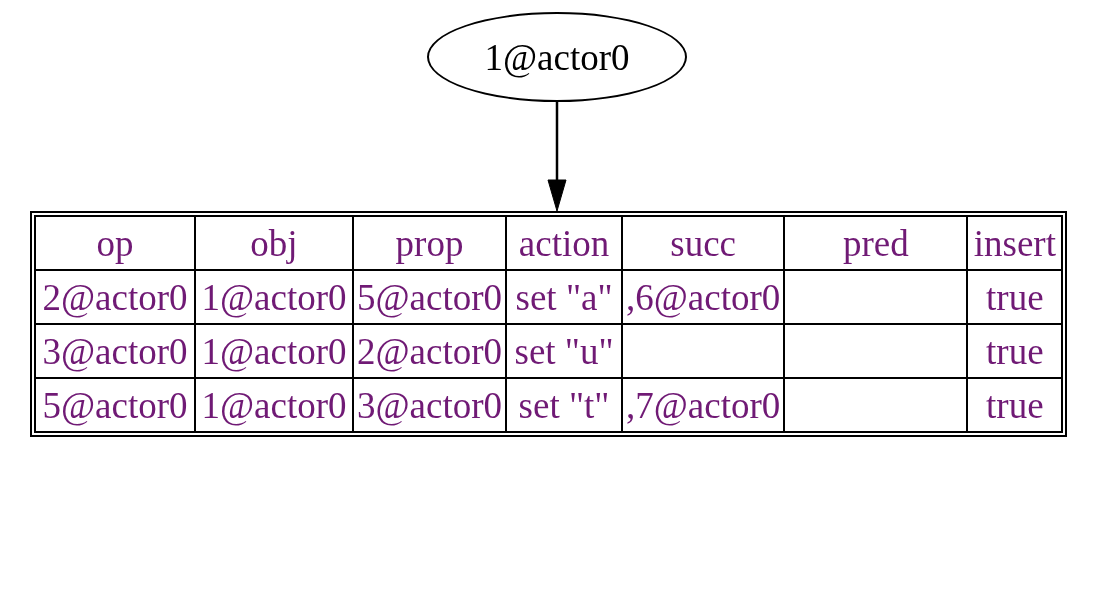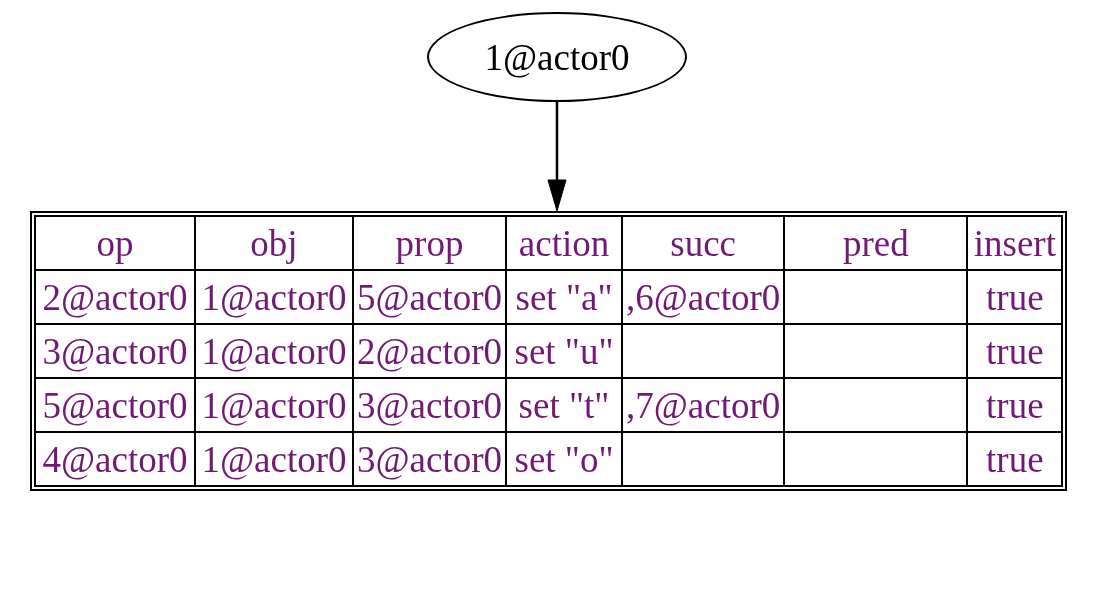--- a/index.html
+++ b/index.html
@@ -127,26 +127,17 @@
         </tr>
         <tr>
           <td>5@actor0</td>
           <td>1@actor0</td>
           <td>3@actor0</td>
           <td>set "t"</td>
           <td class="cell-succ">,7@actor0</td>
           <td class="cell-pred"></td>
           <td>true</td>
         </tr>
-        <tr>
-          <td>4@actor0</td>
-          <td>1@actor0</td>
-          <td>3@actor0</td>
-          <td>set "o"</td>
-          <td class="cell-succ"></td>
-          <td class="cell-pred"></td>
-          <td>true</td>
-        </tr>
       </tbody>
     </table>
   </div>
 
 </div>
 
 </body></html>

